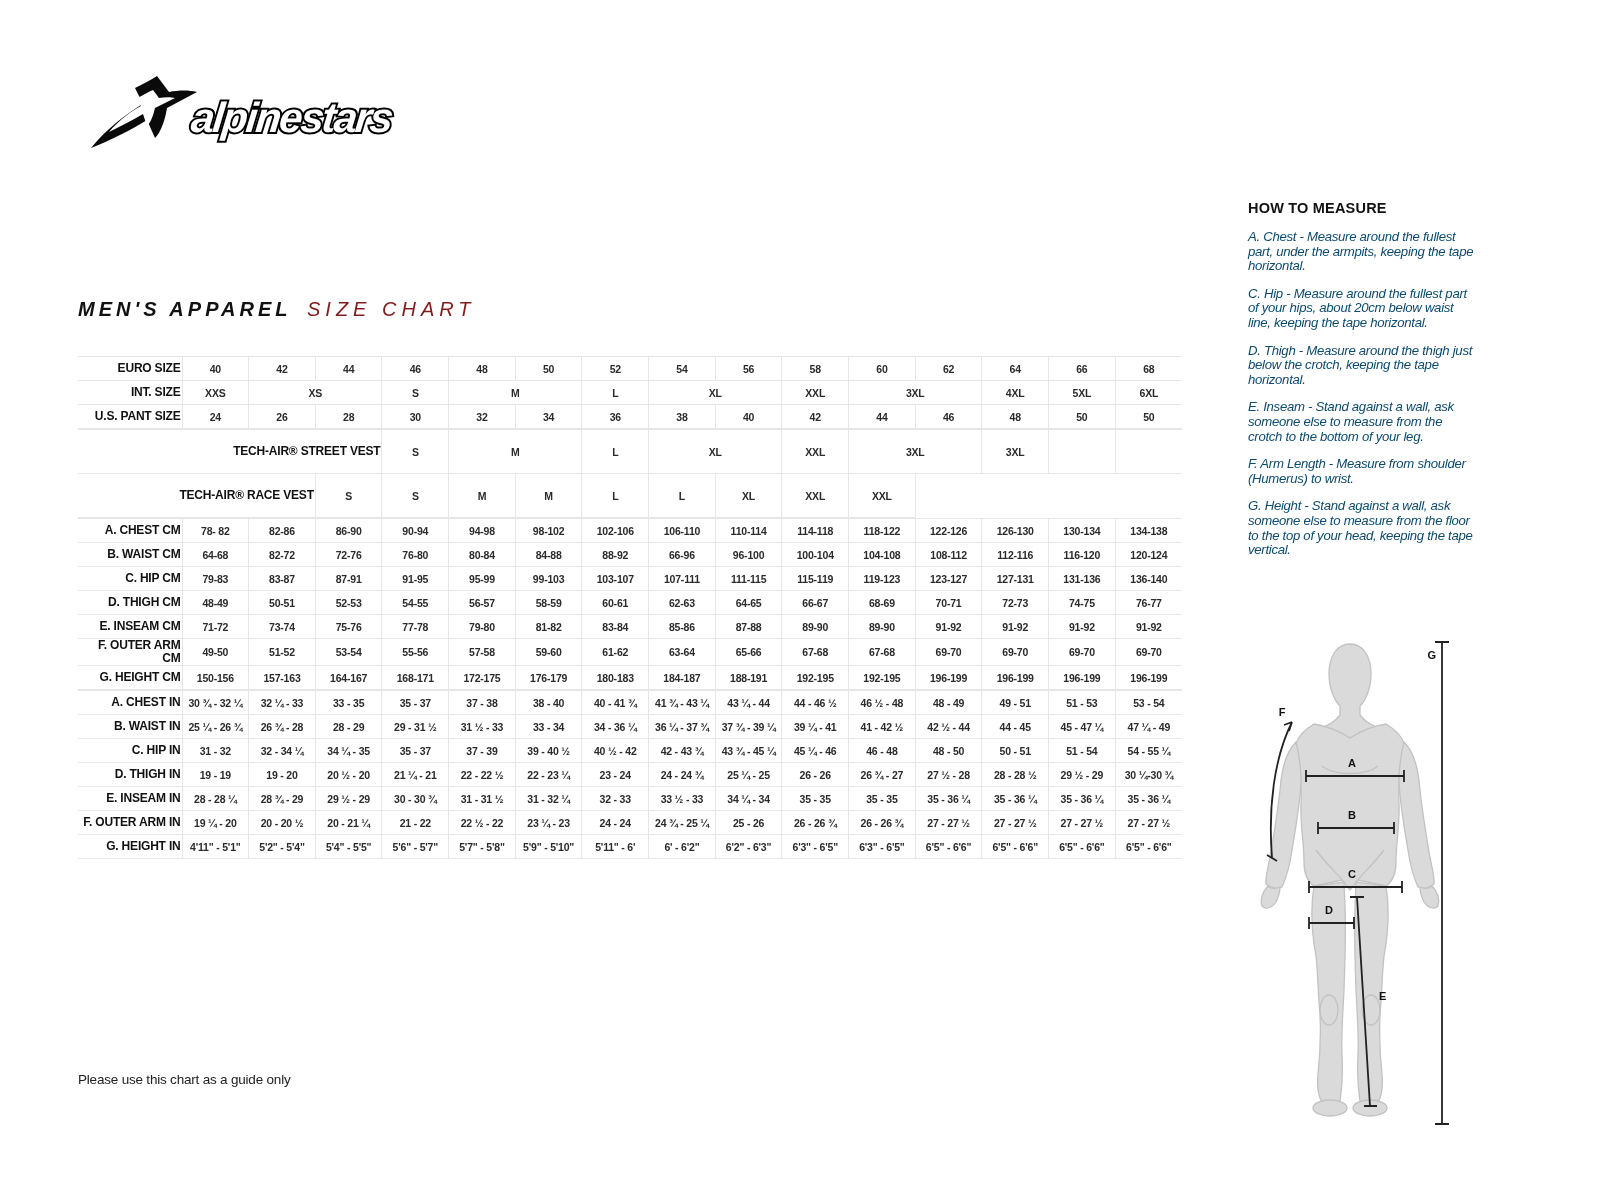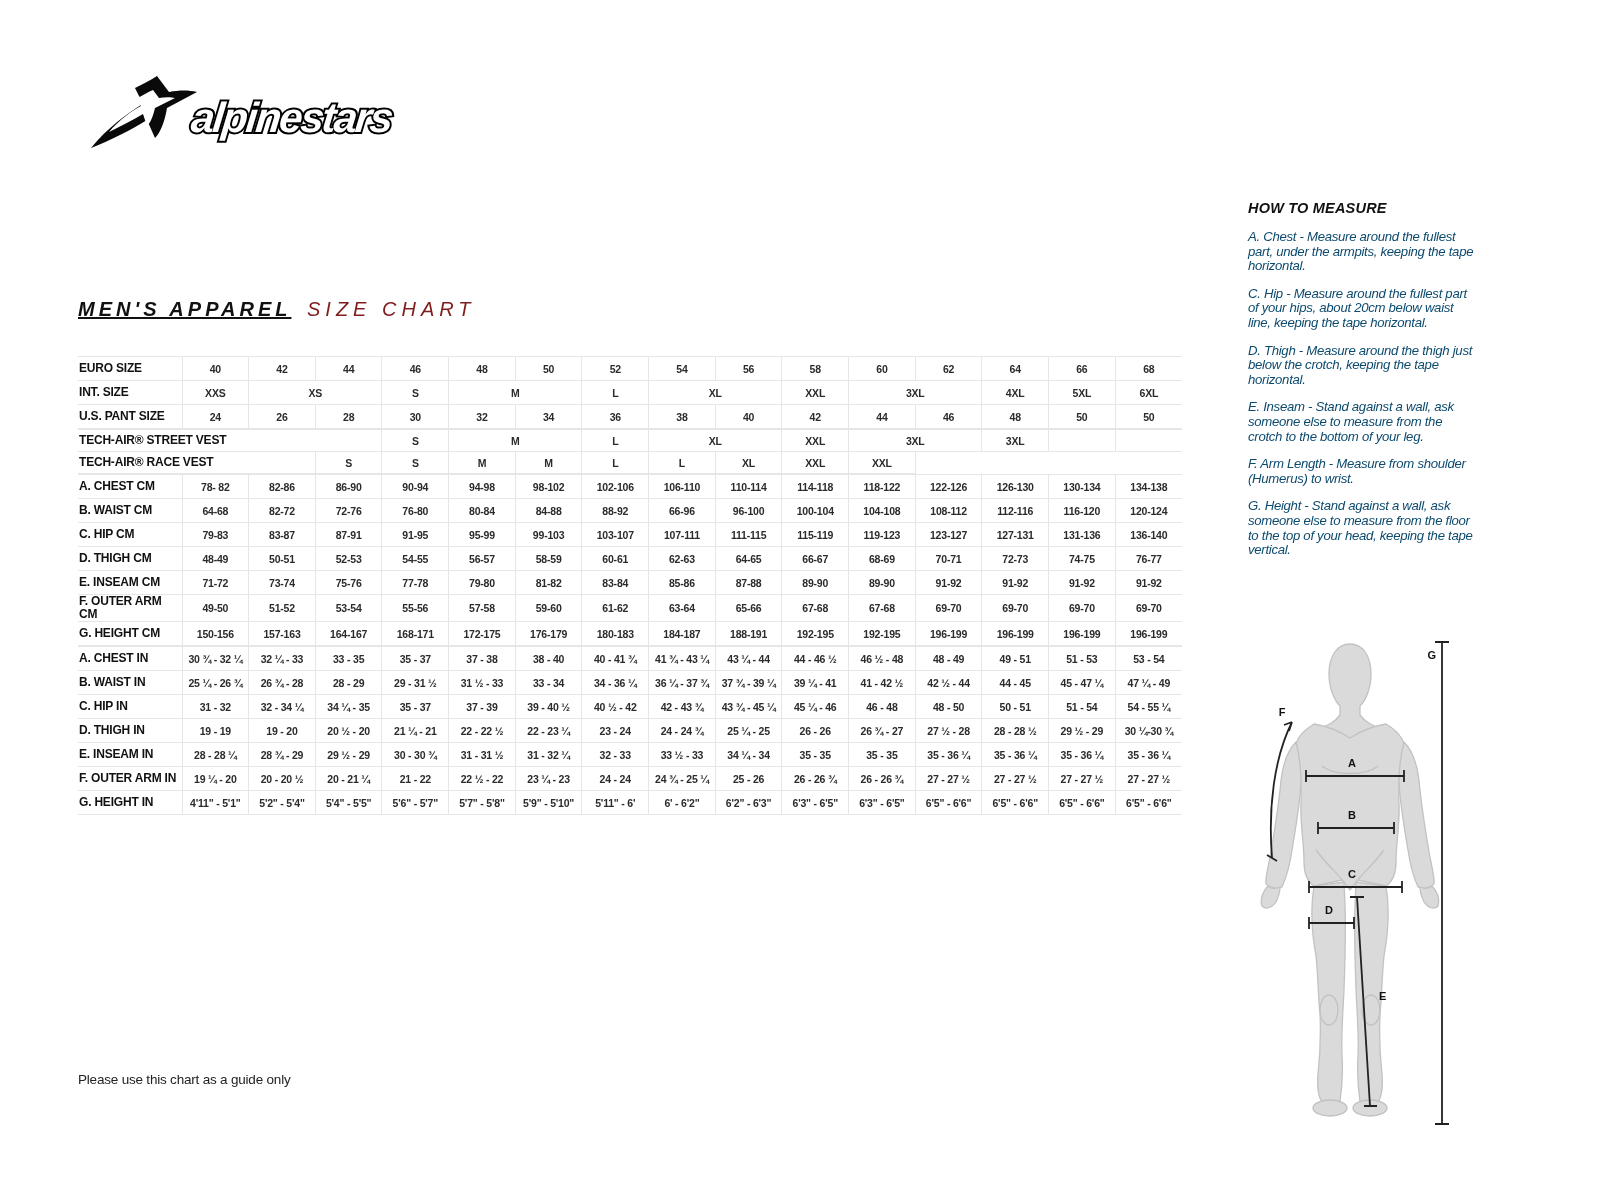--- a/index.html
+++ b/index.html
@@ -5,45 +5,45 @@
   * { margin:0; padding:0; box-sizing:border-box; }
   html,body { background:#fff; }
   .page {
     position:relative; width:1600px; height:1200px; background:#ffffff;
     font-family:"Liberation Sans", sans-serif; color:#1a1a1a; overflow:hidden;
   }
   
   .logo { position:absolute; left:85px; top:66px; width:330px; height:100px; }
   
   .chart-title { position:absolute; left:78px; top:298px; font-style:italic; font-size:20px; white-space:nowrap; }
-  .chart-title .t-main { font-weight:bold; letter-spacing:4px; color:#111;text-decoration:underline; }
+  .chart-title .t-main { font-weight:bold; letter-spacing:4px; color:#111; }
   .chart-title .t-sub  { font-weight:normal; letter-spacing:5px; color:#7f1d1d; margin-left:10px; }
   
   .tables-wrap { position:absolute; left:78px; top:356px; width:1104px; }
   table.sizes { border-collapse:collapse; table-layout:fixed; width:1104px; }
   col.cl { width:104px; }
   table.sizes th, table.sizes td { height:24px; padding:0 1px; vertical-align:middle; }
-  table.sizes.tech th, table.sizes.tech td { height:22px; }
+  table.sizes.tech th, table.sizes.tech td { height:44px; }
   .rlab {
-    font-size:12px; font-weight:bold; text-align:left; color:#111;
+    font-size:12px; font-weight:bold; text-align:right; color:#111;
     letter-spacing:-0.2px; line-height:13px; text-transform:uppercase;
     border:1px solid #e6e6e6; border-left:none;
   }
   td.c {
     border:1px solid #e6e6e6; font-size:10.5px; font-weight:bold;
     text-align:center; color:#2b2b2b; letter-spacing:-0.2px; white-space:nowrap;
   }
   td.nob { border:none; border-top:1px solid #e6e6e6; }
   table.sizes tr > *:last-child { border-right:none; }
   #tbl-header { margin-bottom:14px; }
   #tbl-tech   { margin-bottom:10px; }
   #tbl-cm     { margin-bottom:9px;  }
   
   .howto { position:absolute; left:1248px; top:200px; width:228px; }
-  .howto h3 { font-size:14.5px; font-weight:bold; letter-spacing:0.2px; color:#111; margin-bottom:14px;font-style:italic; }
+  .howto h3 { font-size:14.5px; font-weight:bold; letter-spacing:0.2px; color:#111; margin-bottom:14px; }
   .howto p  { font-size:13.2px; line-height:14.6px; letter-spacing:-0.3px; color:#0c4a6e; margin-bottom:13px;font-style:italic; }
   
   .diagram { position:absolute; left:1238px; top:618px; width:220px; height:515px; }
   .sil { fill:#dadada; stroke:#c2c2c2; stroke-width:1.3; }
   .detail { fill:none; stroke:#c2c2c2; stroke-width:1.3; }
   .mline { fill:none; stroke:#222; stroke-width:1.8; }
   .dlab { font-family:"Liberation Sans",sans-serif; font-size:11px; font-weight:bold; fill:#111; }
   
   .footer { position:absolute; left:78px; top:1070px; font-size:13.5px; line-height:19px; color:#222; letter-spacing:-0.2px; }
 </style>

